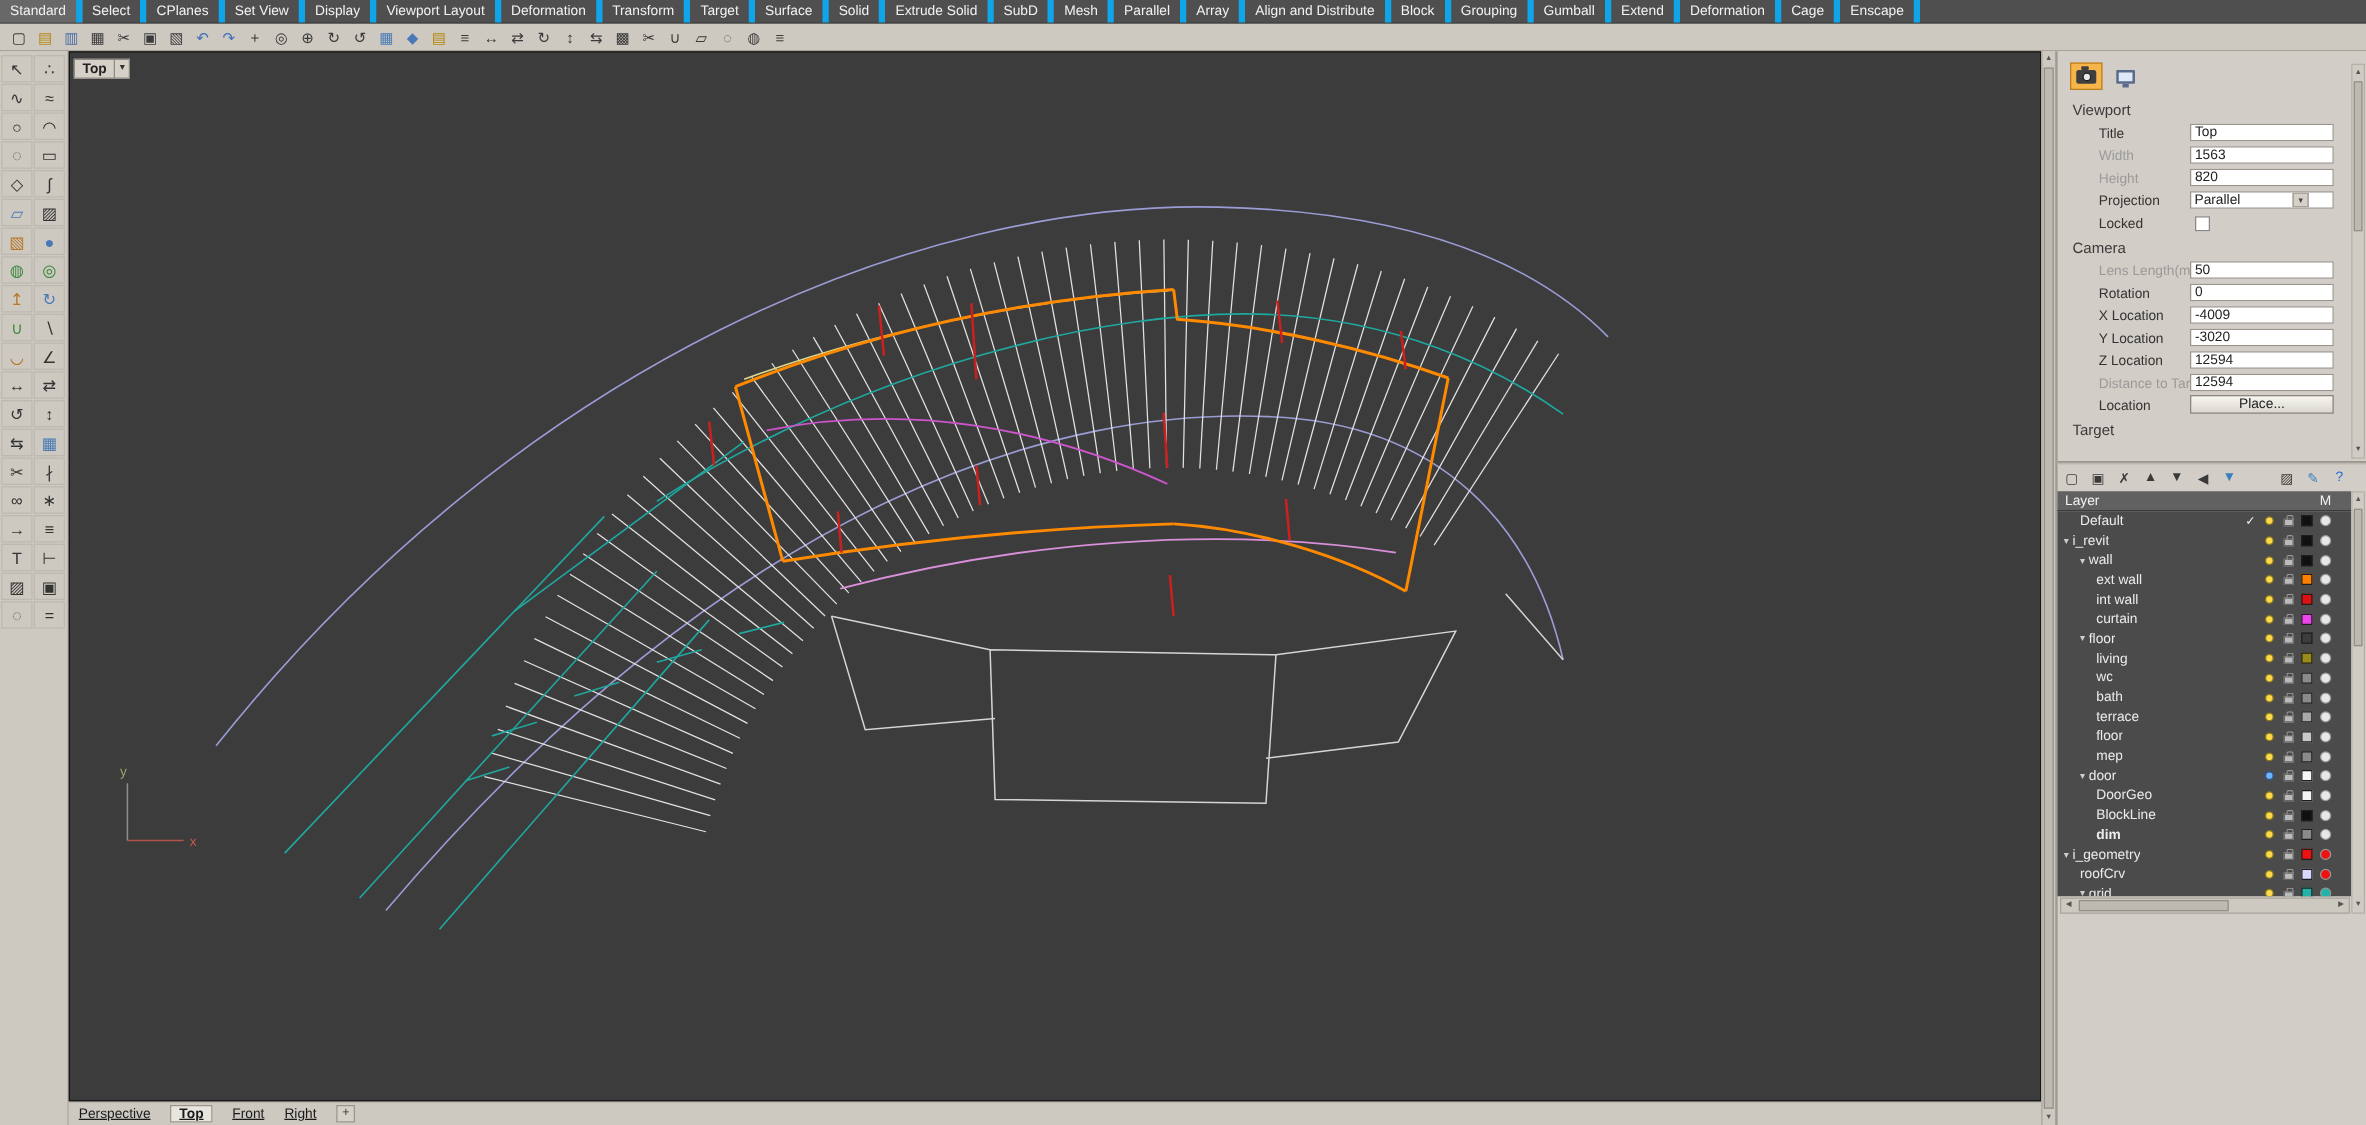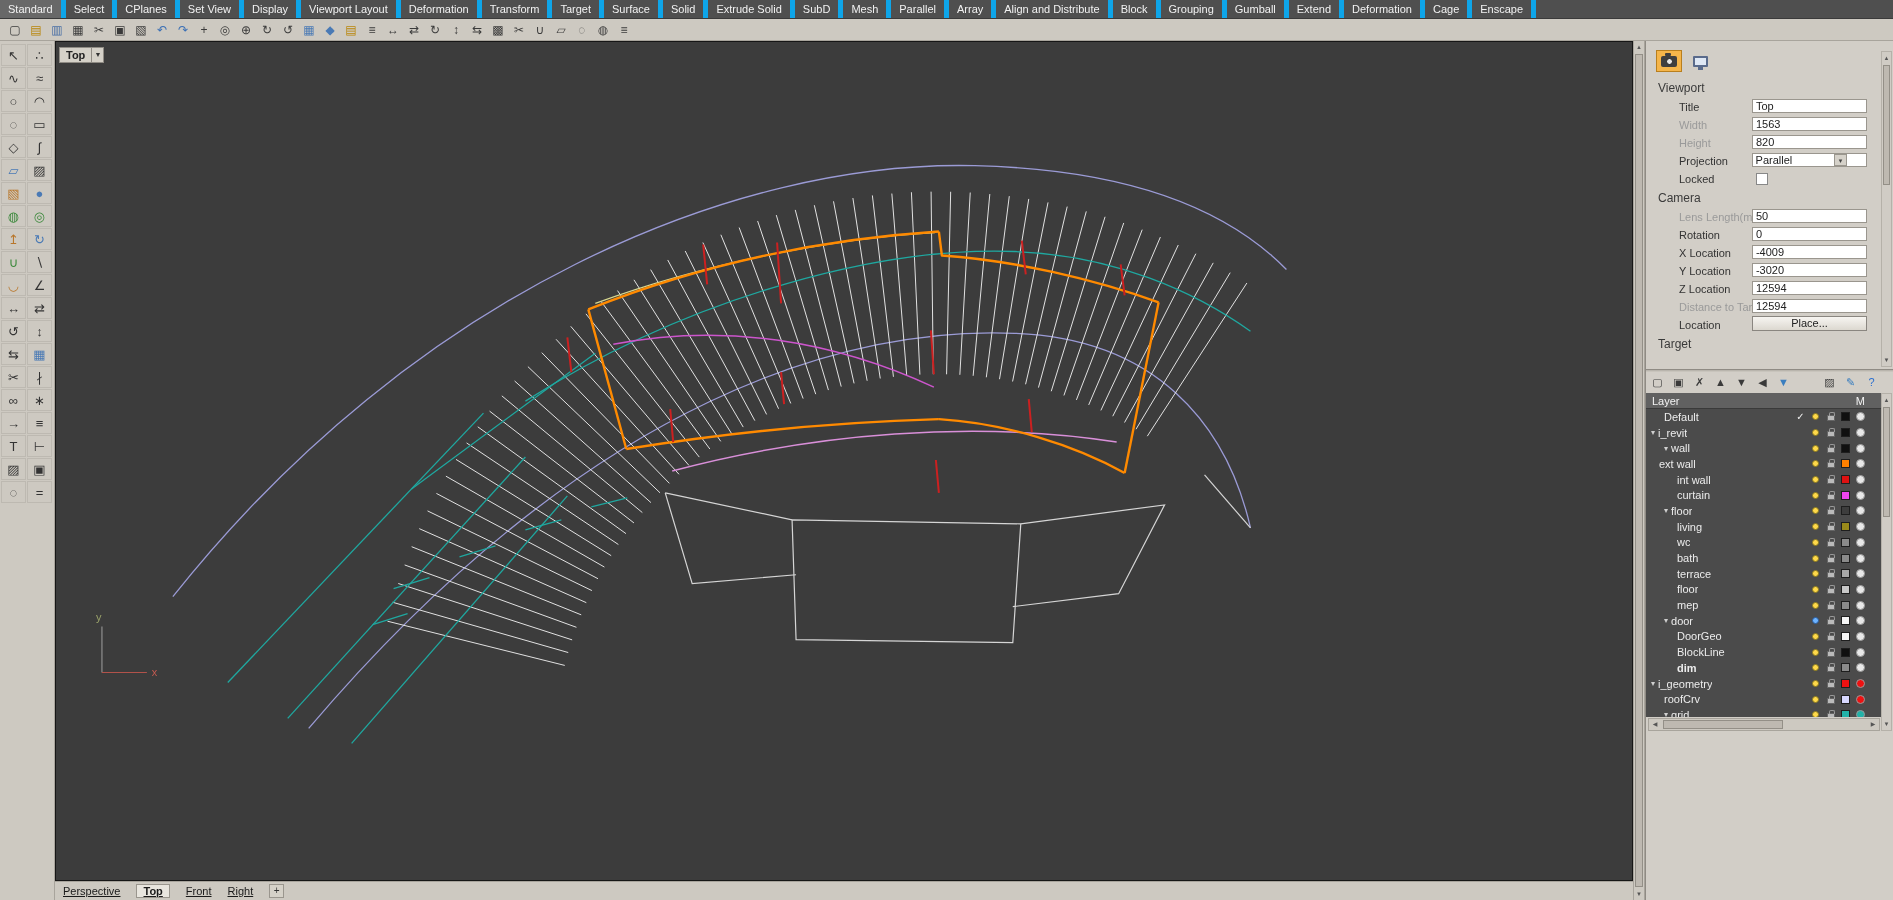--- a/index.html
+++ b/index.html
@@ -510,21 +510,21 @@
               </span>
               <span class="cell">
                 <span class="swatch" style="background: rgb(16, 16, 16);"></span>
               </span>
               <span class="cell">
                 <span class="mat" style="background: rgb(232, 232, 232);"></span>
               </span>
             </div>
           </div>
           <div class="layer-row">
-            <div class="layer-name" style="padding-left: 13px;">
+            <div class="layer-name" style="padding-left: 31px;">
               <span class="layer-label">ext wall</span>
             </div>
             <div class="layer-cells">
               <span class="cell"></span>
               <span class="cell">
                 <span class="bulb"></span>
               </span>
               <span class="cell">
                 <span class="lock"></span>
               </span>

